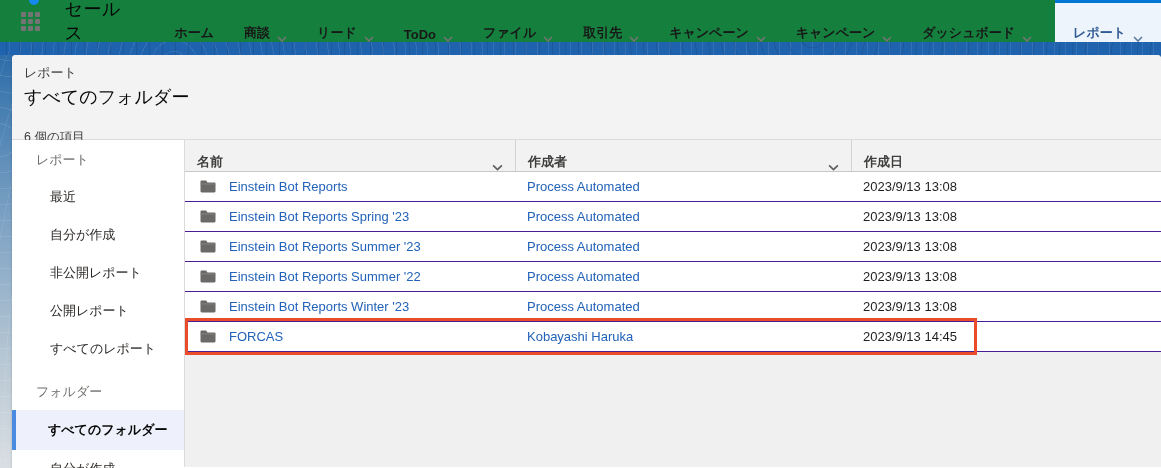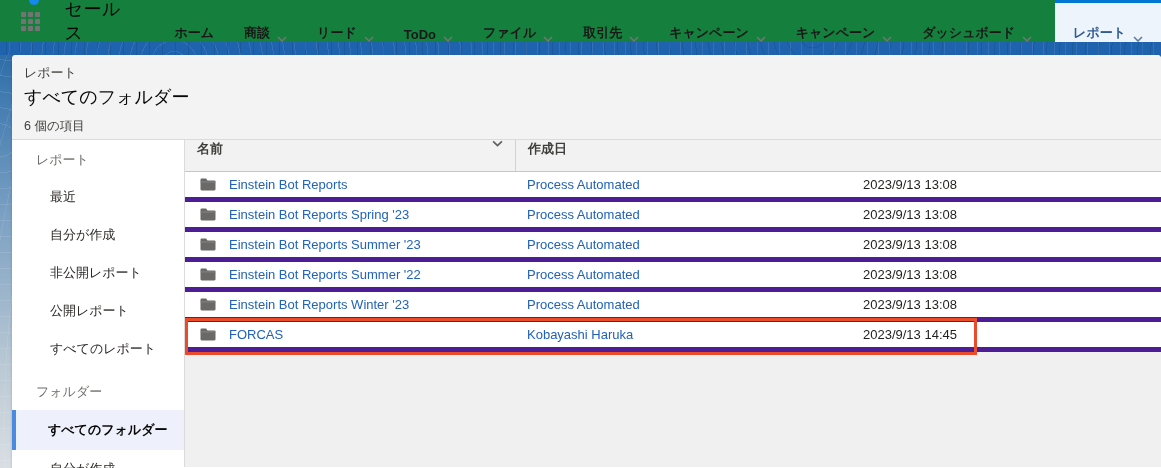--- a/index.html
+++ b/index.html
@@ -39,43 +39,43 @@
 
   
   .card { position:absolute; left:12px; top:55px; width:1149px; height:413px;
     border-radius:4px 4px 0 0; overflow:hidden; background:#fff;
     box-shadow:0 1px 3px rgba(0,0,0,0.18); }
 
   .page-header { height:85px; background:#f4f3f3; padding:9px 0 0 12px;
     border-bottom:1px solid #dddbda; }
   .obj-label { font-size:13px; color:#3e3e3c; }
   .page-title { font-size:18px; color:#080707; margin-top:3px; }
-  .item-count { font-size:12.5px; color:#3e3e3c; margin-top:9px; }
+  .item-count { font-size:12.5px; color:#3e3e3c; margin-top:20px; }
 
   .content { display:flex; height:327px; }
 
   
   .sidebar { width:173px; background:#fff; border-right:1px solid #dddbda;
     padding-top:2px; flex-shrink:0; }
   .side-heading { color:#706e6b; padding:9px 0 9px 24px; }
   .side-item { color:#2b2826; padding:10px 0 10px 38px; cursor:pointer; }
   .side-item.selected { background:#eef1fb; border-left:4px solid #4a8ae0;
     padding-left:32px; font-weight:bold; color:#080707; padding-top:11px; padding-bottom:11px; }
   .side-section + .side-section { margin-top:6px; }
 
   
   .main { flex:1; background:#f1f0f0; display:flex; flex-direction:column; }
   .thead { height:32px; background:#f3f2f2; display:flex;
     border-bottom:1px solid #c9c7c5; font-weight:bold; color:#3e3e3c; }
-  .th { display:flex; align-items:flex-start; padding-left:12px; cursor:pointer; }
+  .th { display:flex; align-items:flex-end; padding-left:12px; cursor:pointer; }
   .th .sort { margin-left:auto; margin-right:12px; display:flex; }
   .th + .th { border-left:1px solid #d4d2d0; }
   .col-name { width:330px; } .col-creator { width:336px; } .col-date { flex:1; }
 
-  .trow { height:30px; background:#fff; border-bottom:5px solid #4c1d95;
+  .trow { height:30px; background:#fff; border-bottom:1px solid #4c1d95;
     display:flex; position:relative; }
   .td { display:flex; align-items:center; padding-left:12px; overflow:hidden; white-space:nowrap; }
   .td.name-cell { padding-left:15px; gap:13px; }
   a.cell-link { color:#2262b8; text-decoration:none; cursor:pointer; }
   .date-text { color:#201f1e; }
   .folder-ic { display:flex; flex-shrink:0; }
   .filler { flex:1; background:#f1f0f0; }
 
   .row-highlight { position:absolute; left:0; top:-4px; width:792px; height:37px;
     border:3px solid #ea4b2b; z-index:5; pointer-events:none; }
@@ -189,20 +189,28 @@
     <div class="main">
       <div class="thead">
         <div class="th col-name">
           <span>名前</span>
           <span class="sort">
             <svg width="11" height="7" viewBox="0 0 10 6">
                 <polyline points="1,1 5,5 9,1" fill="none" stroke="#5f5e5c" stroke-width="1.5"></polyline>
               </svg>
           </span>
         </div>
+        <div class="th col-creator">
+          <span>作成者</span>
+          <span class="sort">
+            <svg width="11" height="7" viewBox="0 0 10 6">
+                <polyline points="1,1 5,5 9,1" fill="none" stroke="#5f5e5c" stroke-width="1.5"></polyline>
+              </svg>
+          </span>
+        </div>
         <div class="th col-date">
           <span>作成日</span>
         </div>
       </div>
 
       <div class="trow">
         <div class="td name-cell col-name">
           <span class="folder-ic">
             <svg width="16" height="13" viewBox="0 0 16 13">
                 <path d="M0.5 1.8 C0.5 1.1 1 .6 1.7.6 h4.4 l1.4 1.8 h6.8 c.7 0 1.2.5 1.2 1.2 v7.6 c0 .7-.5 1.2-1.2 1.2 H1.7 c-.7 0-1.2-.5-1.2-1.2 Z" fill="#6b6967"></path>

